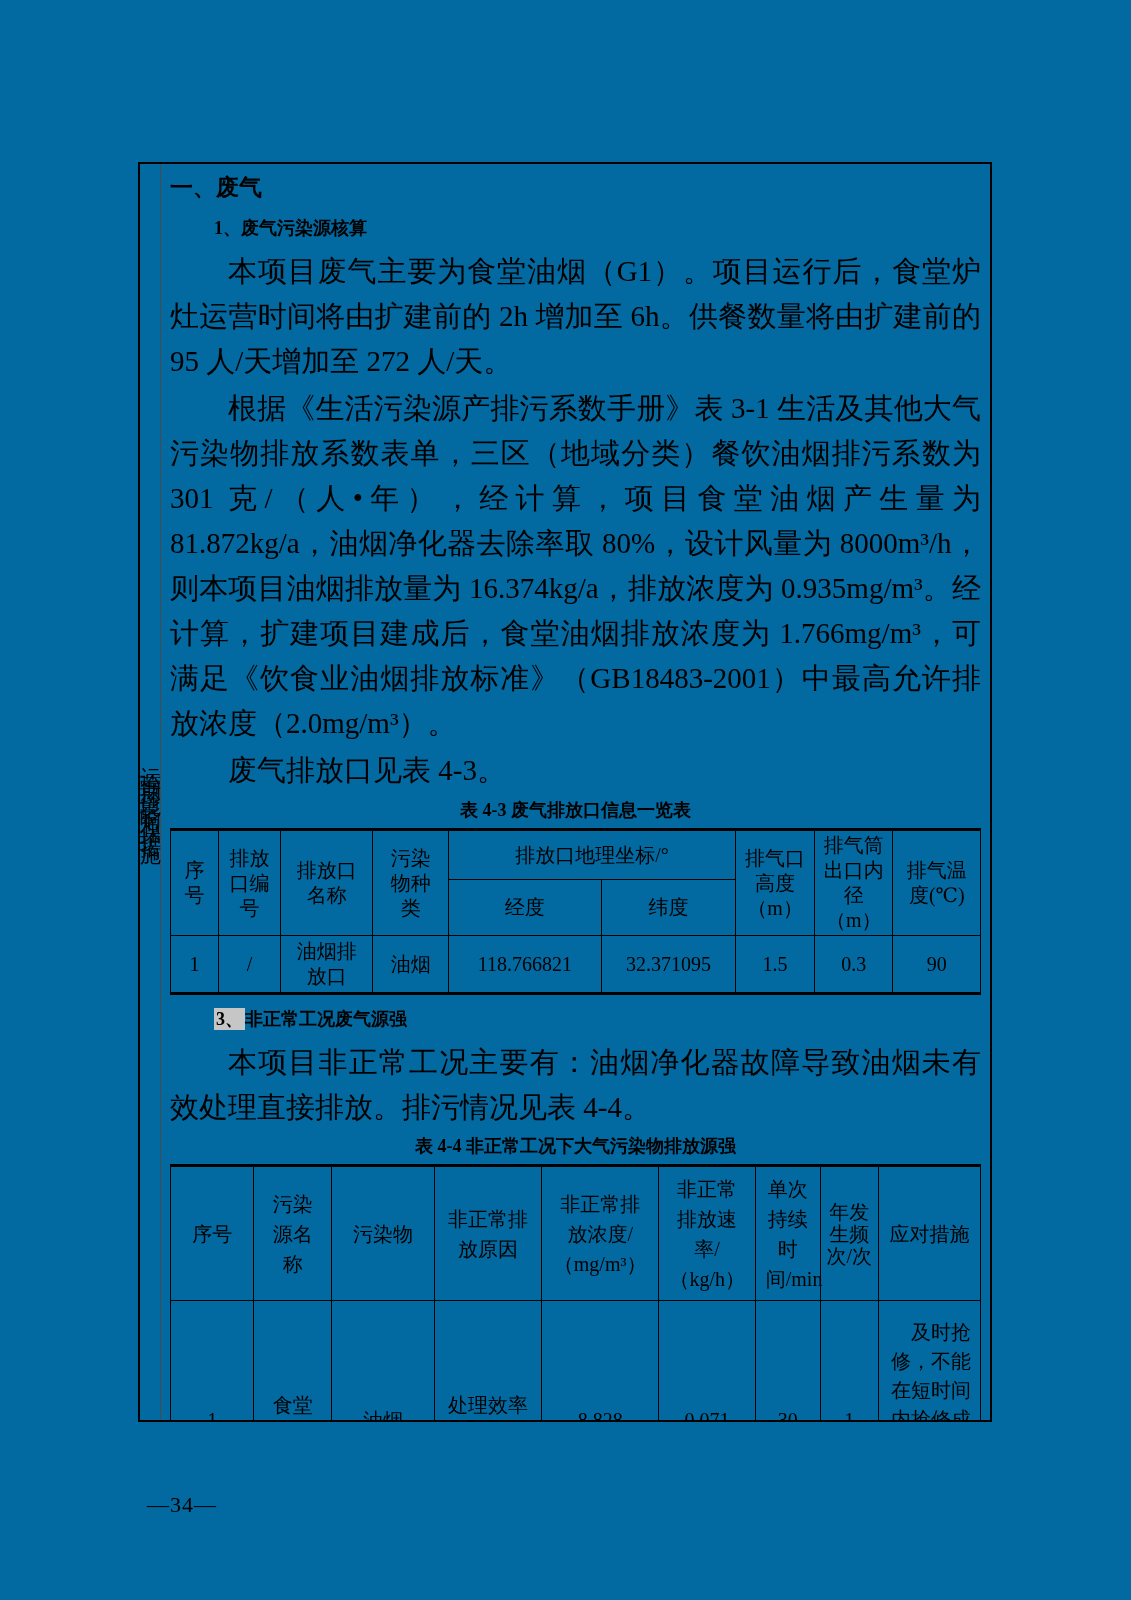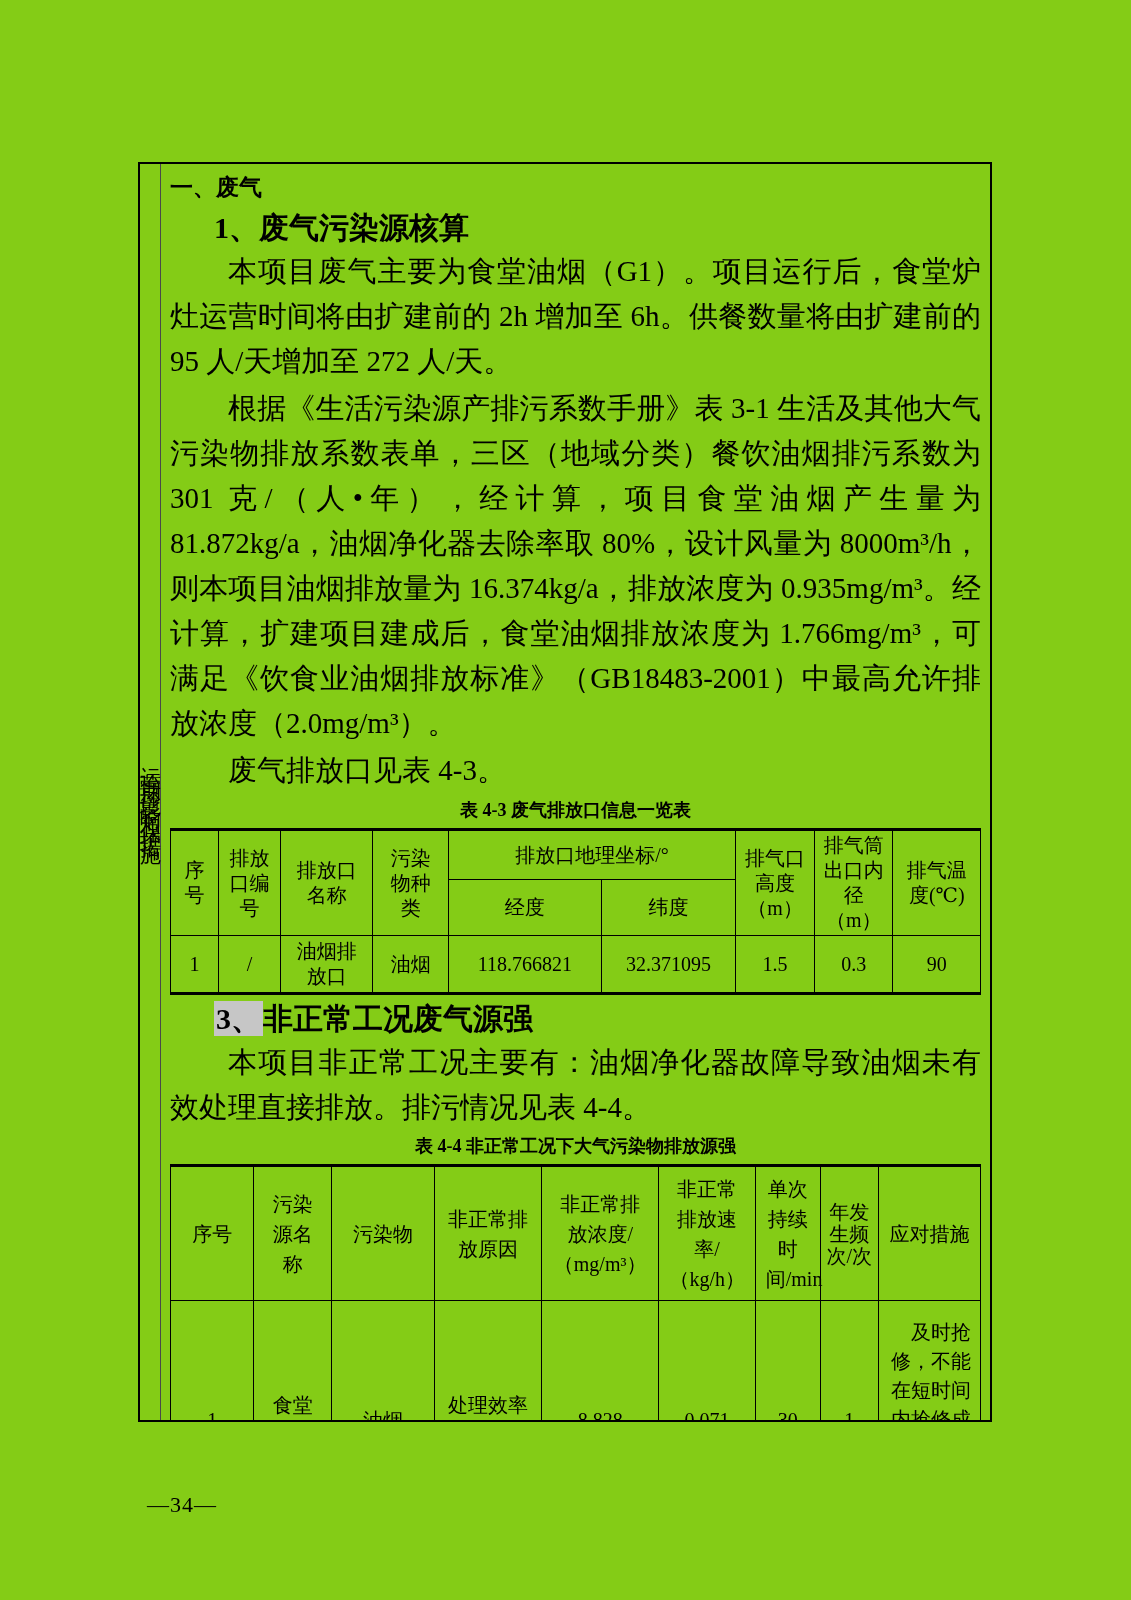--- a/index.html
+++ b/index.html
@@ -1,21 +1,21 @@
 <!DOCTYPE html>
 <html><head>
 <meta charset="utf-8">
 <style>
   * { margin: 0; padding: 0; box-sizing: border-box; }
   html, body { background: #ffffff; }
   .page {
     position: relative;
     width: 1131px;
     height: 1600px;
-    background: #84cc16;
+    background: #0369a1;
     font-family: "Liberation Serif", "DejaVu Serif", serif;
     color: #000000;
     overflow: hidden;
   }
   .frame {
     position: absolute;
     left: 138px; top: 162px;
     width: 854px; height: 1260px;
     border: 2px solid #000000;
     display: flex;
@@ -40,21 +40,21 @@
     padding: 4px 9px 0 9px;
     overflow: hidden;
   }
   .h-main {
     font-size: 23px;
     font-weight: bold;
     line-height: 32px;
     margin-top: 4px;
   }
   .h-sub {
-    font-size: 30px;
+    font-size: 18px;
     font-weight: bold;
     line-height: 32px;
     margin: 8px 0 0 44px;
   }
   .hl3 {
     background: #c6c6c6;
     padding: 1px 2px;
   }
   .para {
     font-size: 29px;

